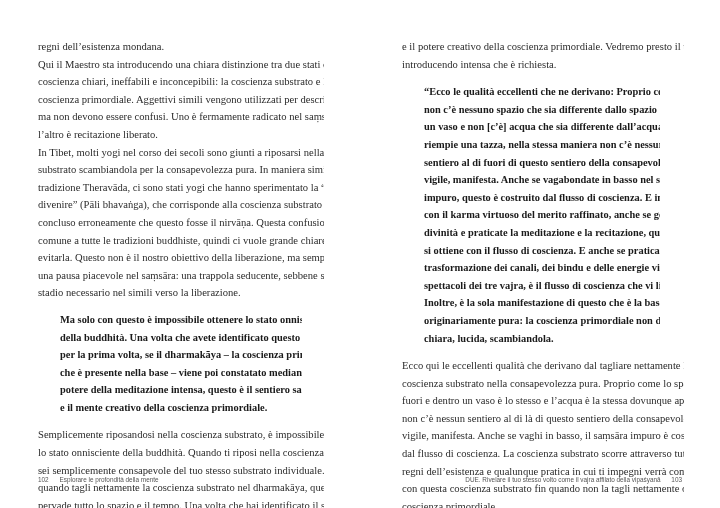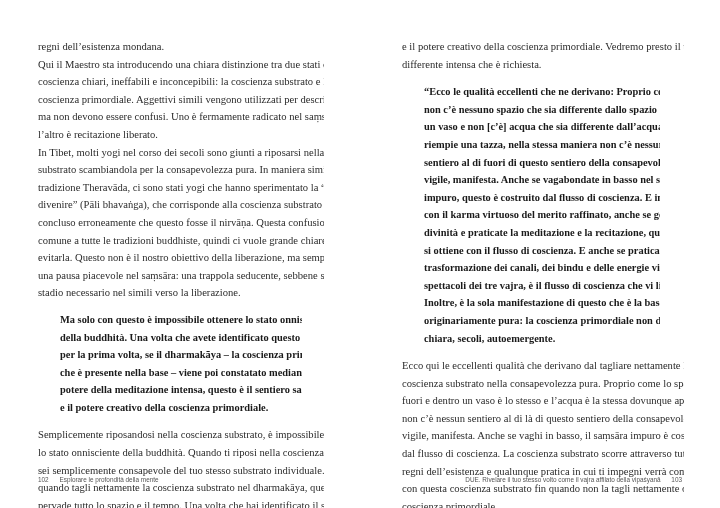--- a/index.html
+++ b/index.html
@@ -50,21 +50,21 @@
       </div>
 
       <div class="para-gap"></div>
 
       <div class="quote" style="margin-left:22px; width:242px;">
         <div class="line">Ma solo con questo è impossibile ottenere lo stato onnisciente</div>
         <div class="line">della buddhità. Una volta che avete identificato questo sentiero</div>
         <div class="line">per la prima volta, se il dharmakāya – la coscienza primordiale</div>
         <div class="line">che è presente nella base – viene poi constatato mediante il</div>
         <div class="line">potere della meditazione intensa, questo è il sentiero saggezza</div>
-        <div class="line last">e il potere creativo della coscienza primordiale.</div>
+        <div class="line last">e il mente creativo della coscienza primordiale.</div>
       </div>
 
       <div class="para-gap" style="height:10px;"></div>
 
       <div>
         <div class="line">Semplicemente riposandosi nella coscienza substrato, è impossibile ottenere</div>
         <div class="line">lo stato onnisciente della buddhità. Quando ti riposi nella coscienza substrato,</div>
         <div class="line">sei semplicemente consapevole del tuo stesso substrato individuale. Ma</div>
         <div class="line">quando tagli nettamente la coscienza substrato nel dharmakāya, questo</div>
         <div class="line">pervade tutto lo spazio e il tempo. Una volta che hai identificato il sentiero</div>
@@ -76,41 +76,41 @@
       <span class="num">102</span>
       <span>Esplorare le profondità della mente</span>
     </div>
   </div>
 
   <div class="page page-right">
     <div class="col" style="left:42px; top:38px; width:282px;">
 
       <div>
         <div class="line">e il potere creativo della coscienza primordiale. Vedremo presto il tipo di</div>
-        <div class="line last">differente intensa che è richiesta.</div>
+        <div class="line last">introducendo intensa che è richiesta.</div>
       </div>
 
       <div class="para-gap" style="height:10px;"></div>
 
       <div class="quote" style="margin-left:22px; width:236px;">
         <div class="line">“Ecco le qualità eccellenti che ne derivano: Proprio come</div>
         <div class="line">non c’è nessuno spazio che sia differente dallo spazio dentro</div>
         <div class="line">un vaso e non [c’è] acqua che sia differente dall’acqua che</div>
         <div class="line">riempie una tazza, nella stessa maniera non c’è nessun</div>
         <div class="line">sentiero al di fuori di questo sentiero della consapevolezza</div>
         <div class="line">vigile, manifesta. Anche se vagabondate in basso nel saṃsāra</div>
         <div class="line">impuro, questo è costruito dal flusso di coscienza. E in alto,</div>
         <div class="line">con il karma virtuoso del merito raffinato, anche se generate</div>
         <div class="line">divinità e praticate la meditazione e la recitazione, questo</div>
         <div class="line">si ottiene con il flusso di coscienza. E anche se praticate la</div>
         <div class="line">trasformazione dei canali, dei bindu e delle energie vitali in</div>
         <div class="line">spettacoli dei tre vajra, è il flusso di coscienza che vi libera.</div>
         <div class="line">Inoltre, è la sola manifestazione di questo che è la base</div>
         <div class="line">originariamente pura: la coscienza primordiale non duale,</div>
-        <div class="line last">chiara, secoli, autoemergente.</div>
+        <div class="line last">chiara, lucida, scambiandola.</div>
       </div>
 
       <div class="para-gap" style="height:10px;"></div>
 
       <div>
         <div class="line">Ecco qui le eccellenti qualità che derivano dal tagliare nettamente la</div>
         <div class="line">coscienza substrato nella consapevolezza pura. Proprio come lo spazio</div>
         <div class="line">fuori e dentro un vaso è lo stesso e l’acqua è la stessa dovunque appaia,</div>
         <div class="line">non c’è nessun sentiero al di là di questo sentiero della consapevolezza</div>
         <div class="line">vigile, manifesta. Anche se vaghi in basso, il saṃsāra impuro è costruito</div>

